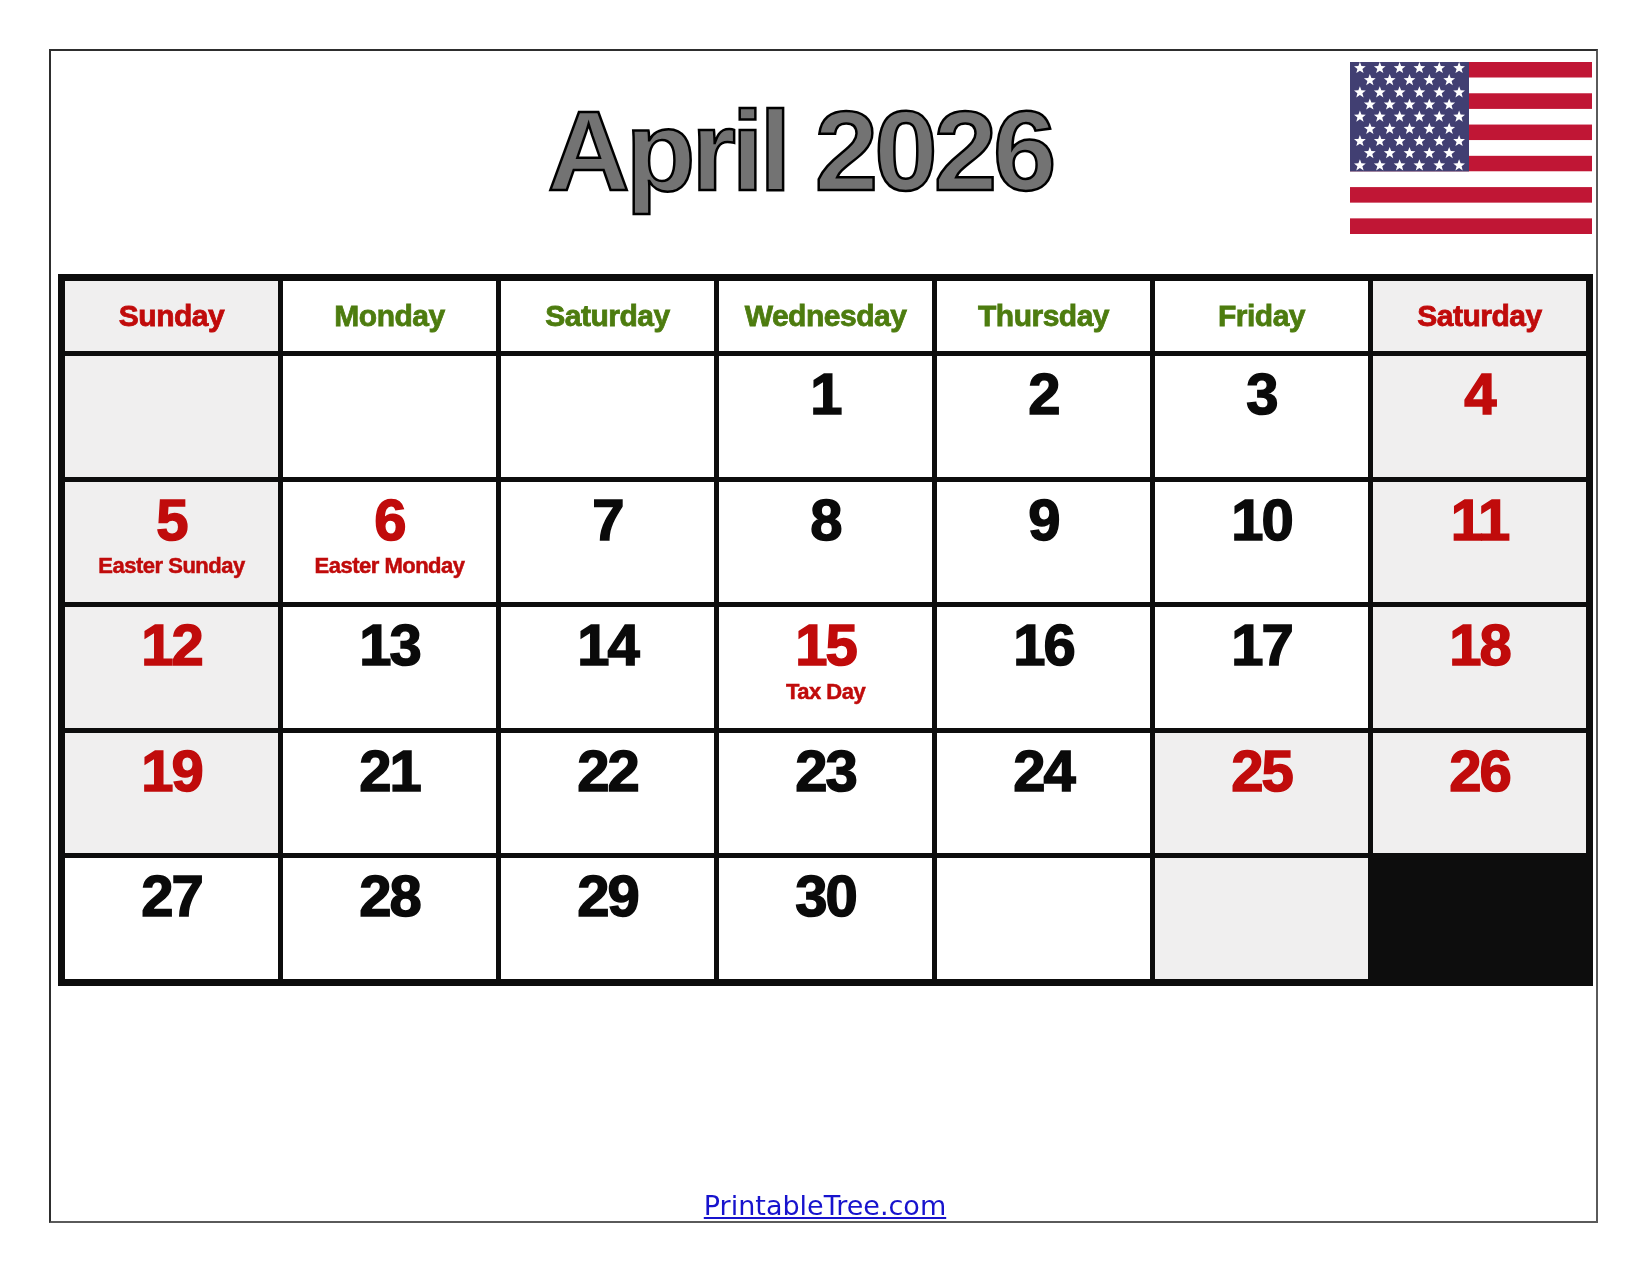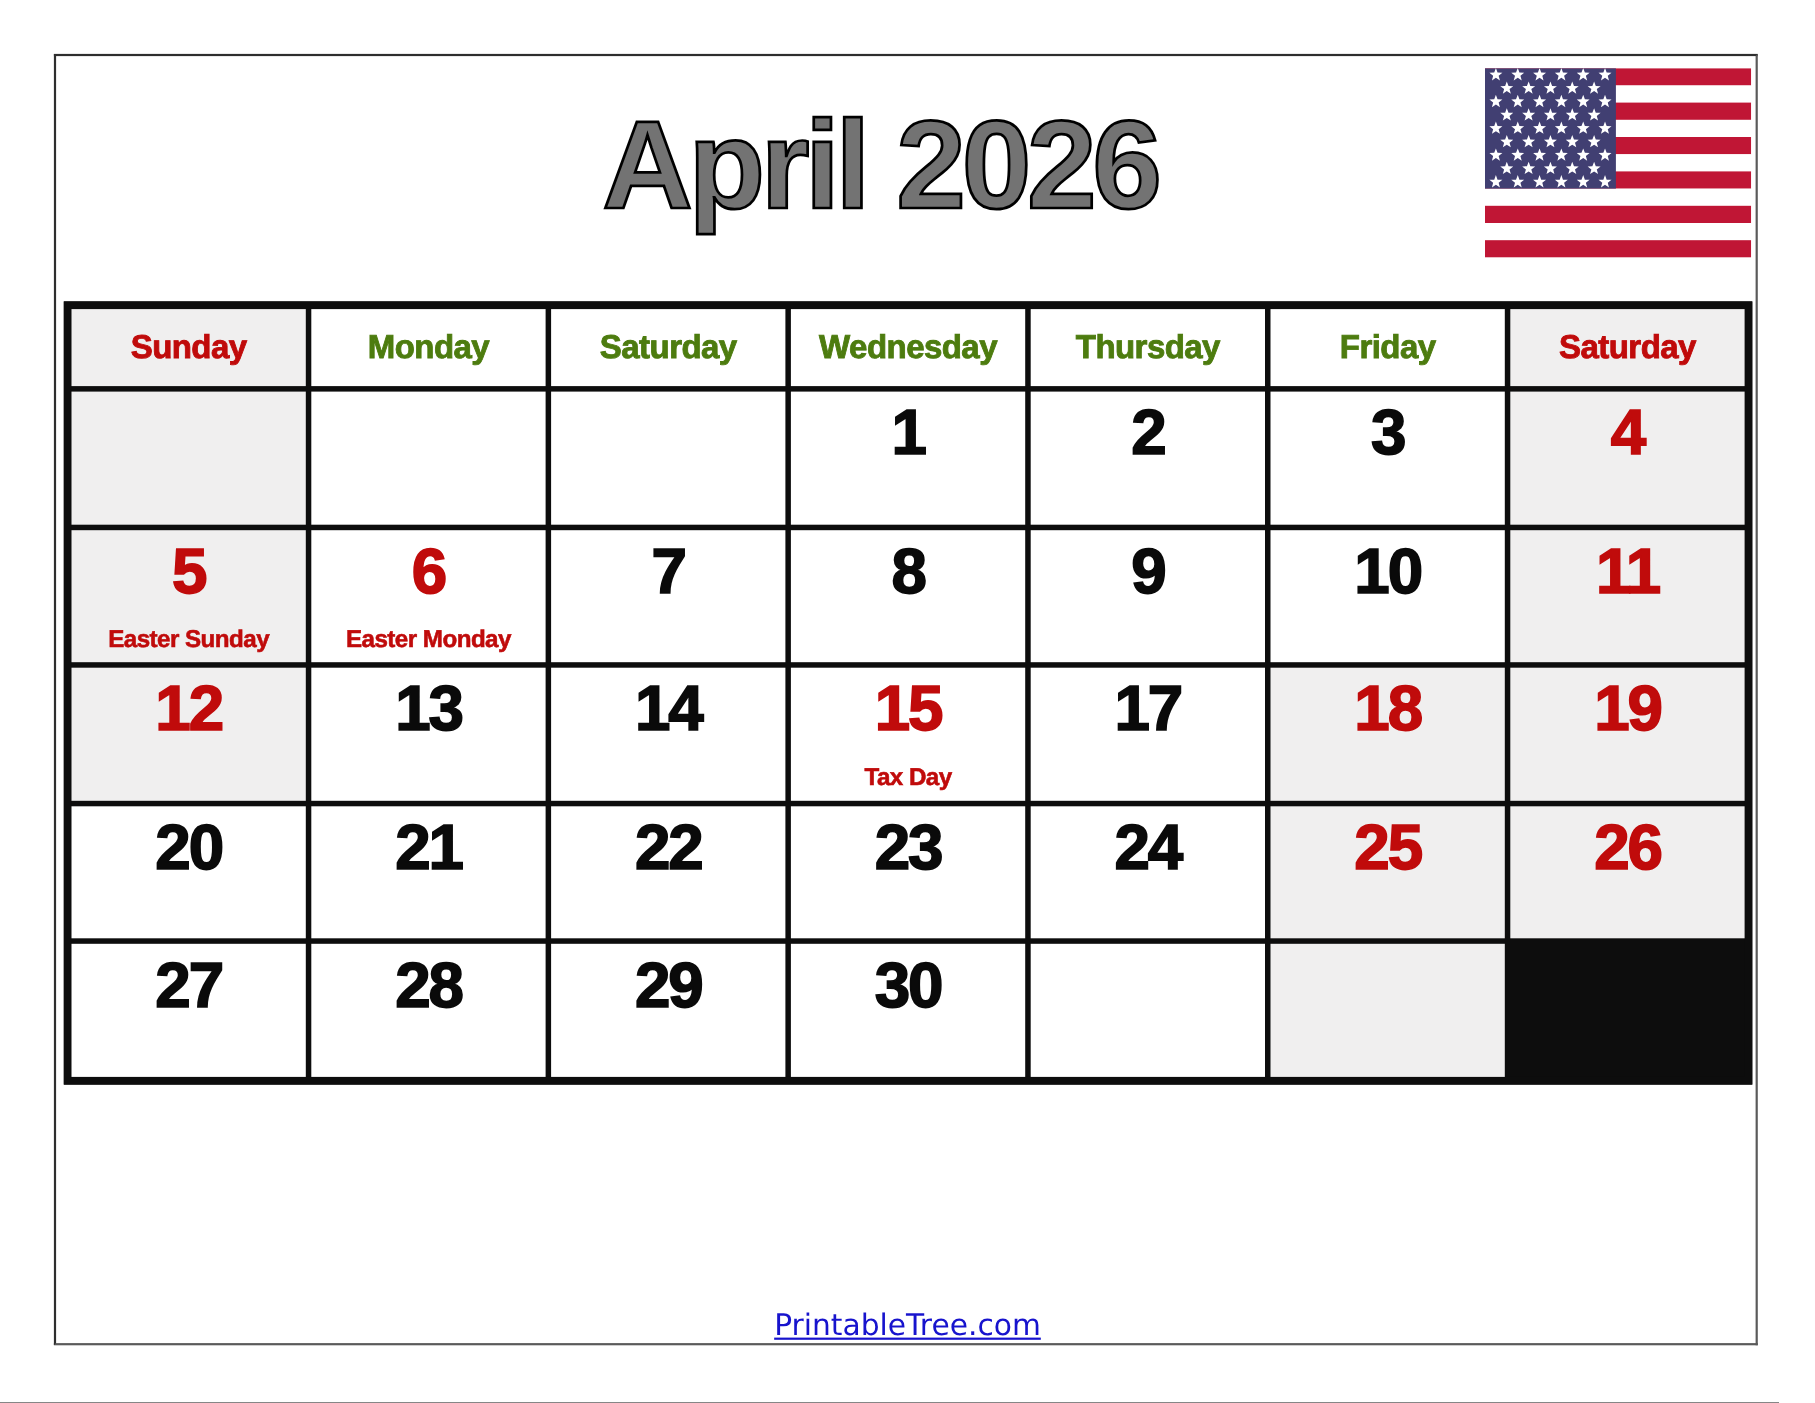--- a/index.html
+++ b/index.html
@@ -33,21 +33,21 @@
   .hcell.weekend{background:var(--weekend-bg,#f0efef);color:var(--red,#c00b0b);}
   .cell{background:#fff;text-align:center;padding-top:8px;box-sizing:border-box;}
   .cell.weekend{background:var(--weekend-bg,#f0efef);}
   .day{
     font-size:58px;font-weight:900;line-height:1.05;letter-spacing:-2px;
     color:#0a0a0a;-webkit-text-stroke:1.5px currentColor;
   }
   .day.red{color:var(--red,#c00b0b);}
   .holiday{
     font-size:22px;font-weight:700;color:var(--red,#c00b0b);
-    -webkit-text-stroke:0.5px currentColor;margin-top:18px;letter-spacing:-0.5px;
+    -webkit-text-stroke:0.5px currentColor;margin-top:3px;letter-spacing:-0.5px;
   }
   .footer{
     position:absolute;left:0;top:1190px;width:1650px;text-align:center;
     font-family:"DejaVu Sans",sans-serif;font-size:27px;
   }
   .footer a{color:var(--link,#1713cd);text-decoration:underline;cursor:pointer;}
 </style>
 </head>
 <body>
 
@@ -183,31 +183,31 @@
       <div class="day">13</div>
     </div>
   <div class="cell">
       <div class="day">14</div>
     </div>
   <div class="cell">
       <div class="day red">15</div>
       <div class="holiday">Tax Day</div>
     </div>
   <div class="cell">
+      <div class="day">16</div>
+    </div>
+  <div class="cell">
       <div class="day">17</div>
     </div>
   <div class="cell weekend">
       <div class="day red">18</div>
     </div>
 
   <div class="cell weekend">
       <div class="day red">19</div>
-    </div>
-  <div class="cell">
-      <div class="day">20</div>
     </div>
   <div class="cell">
       <div class="day">21</div>
     </div>
   <div class="cell">
       <div class="day">22</div>
     </div>
   <div class="cell">
       <div class="day">23</div>
     </div>

